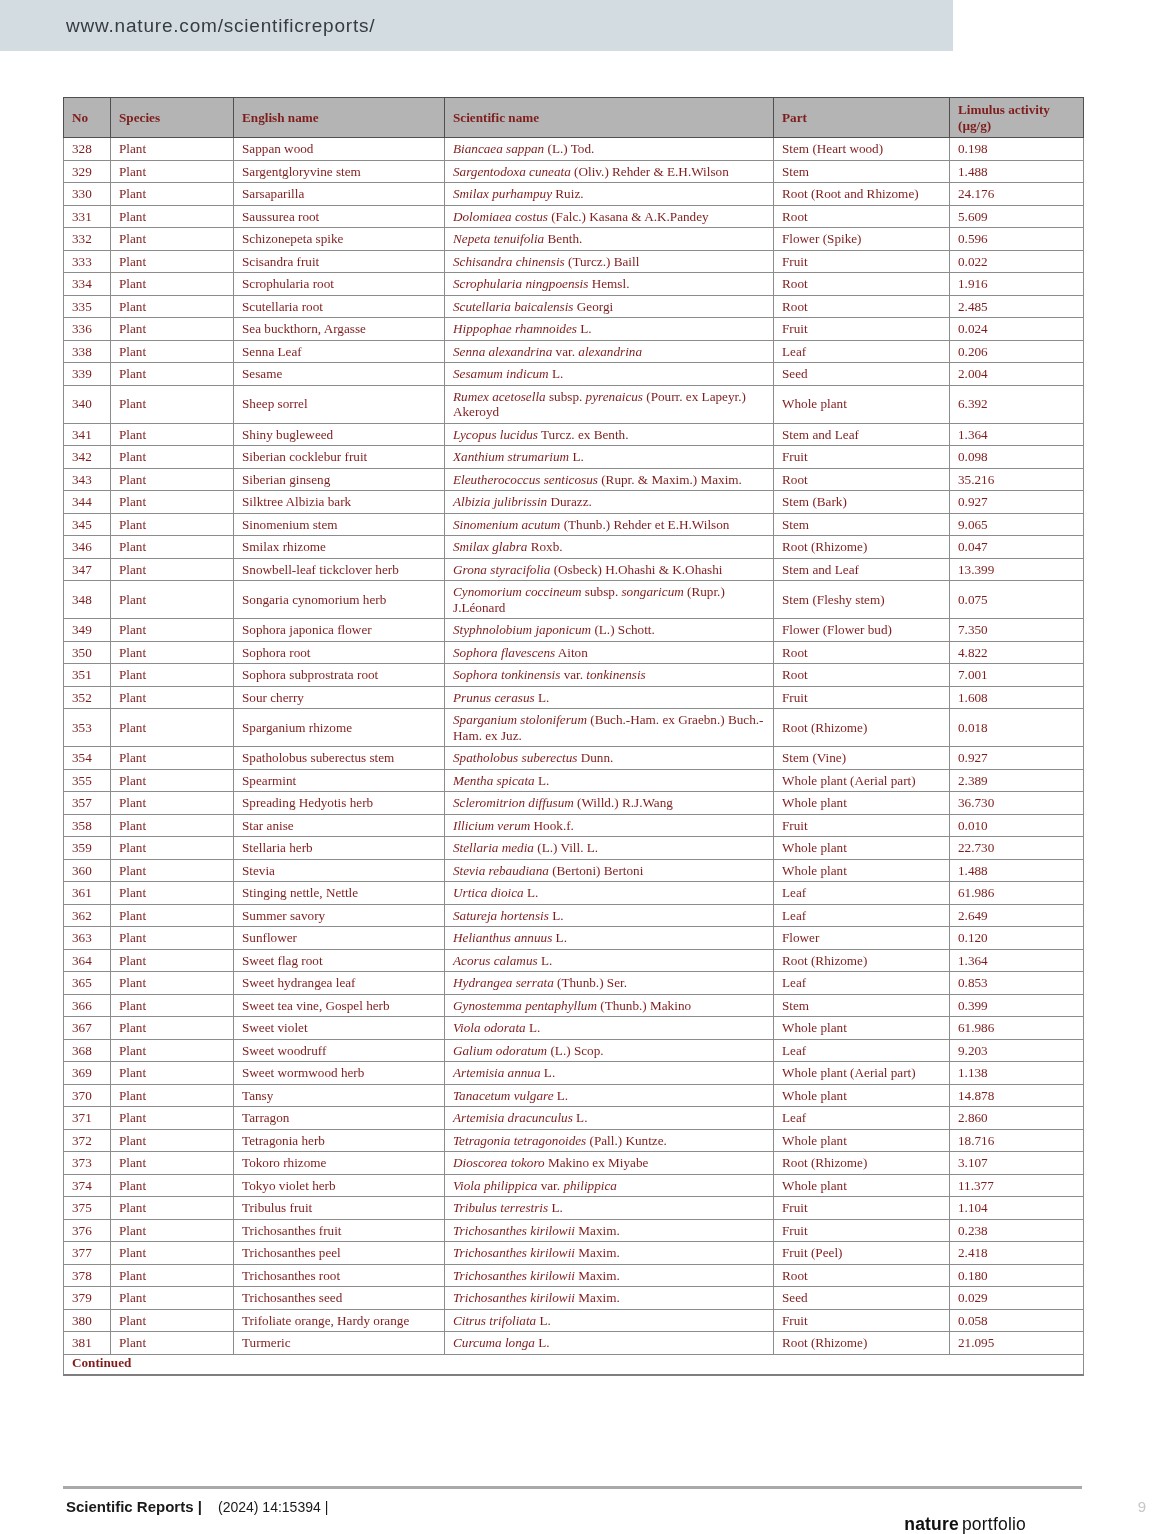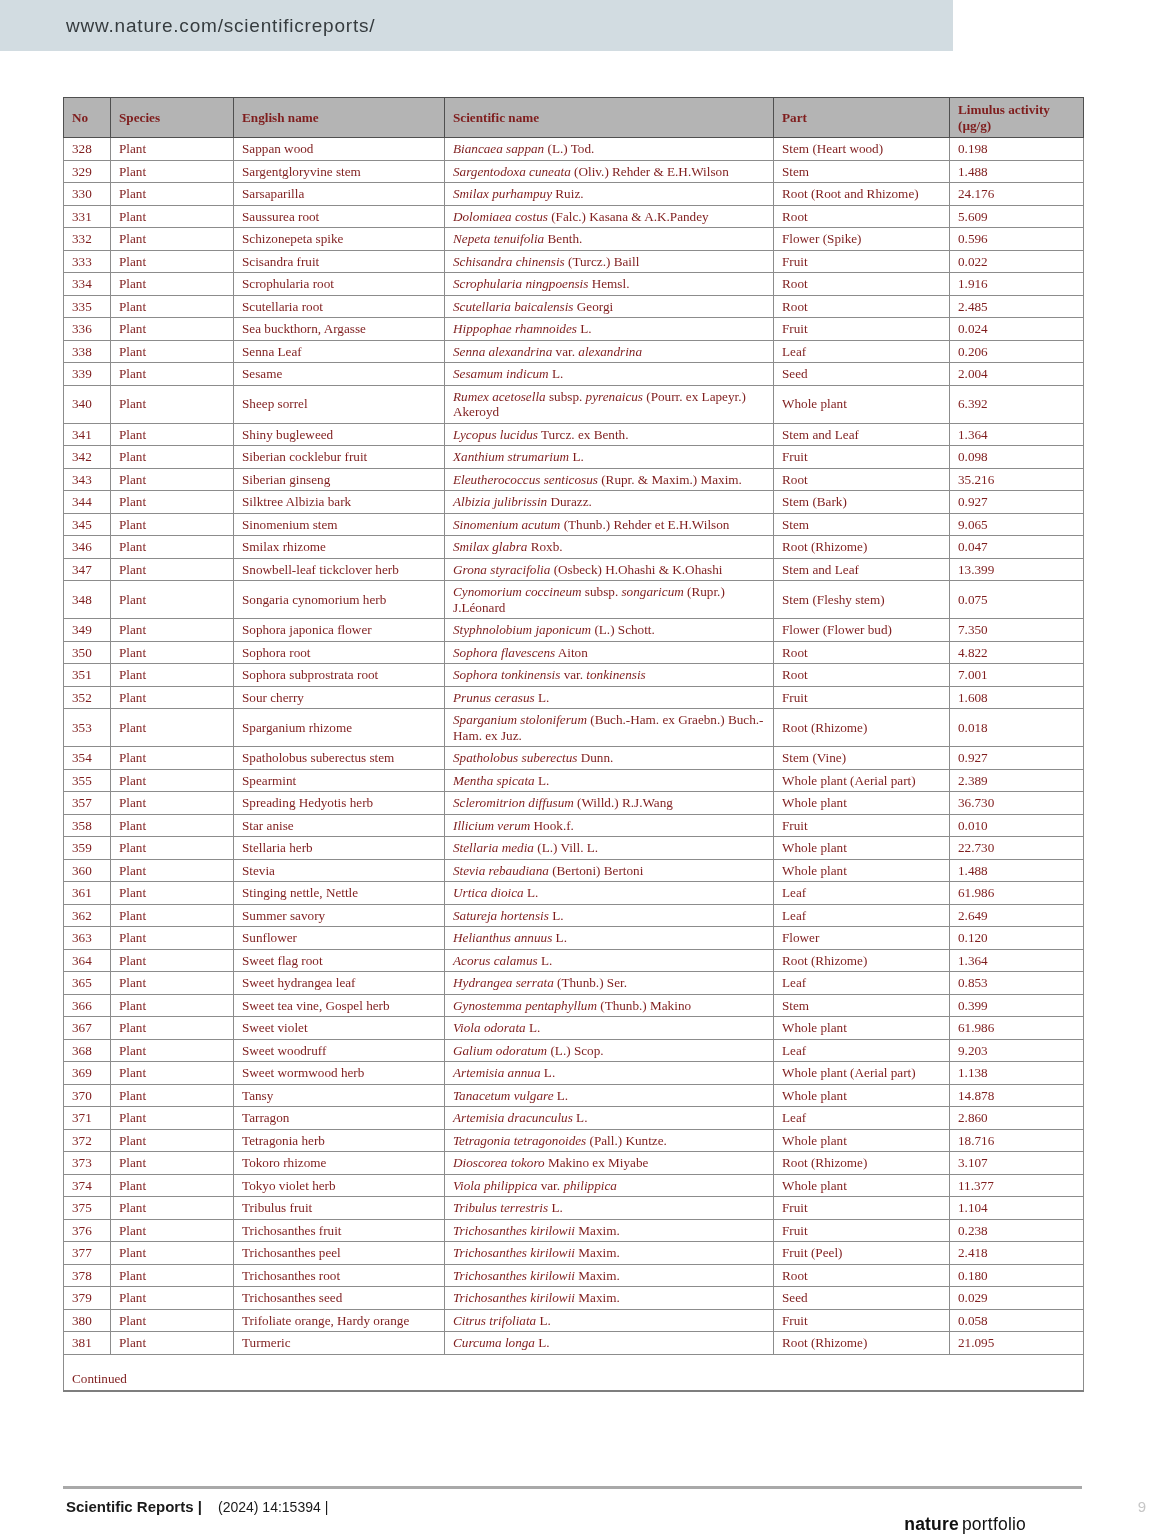--- a/index.html
+++ b/index.html
@@ -24,21 +24,21 @@
     padding:3px 4px 3px 8px;
     vertical-align:middle;
     overflow:hidden;
   }
   table.main thead th{
     background:#b4b4b4;font-weight:bold;text-align:left;
     border-color:#4f4f4f;padding-top:4px;padding-bottom:4px;
   }
   table.main tbody td{background:#ffffff;}
   .it{font-style:italic;}
-  tr.continued-row td{padding-top:16px;padding-bottom:4px;border-bottom:2.2px solid #7e7e7e;}
+  tr.continued-row td{padding-top:0;padding-bottom:4px;border-bottom:2.2px solid #7e7e7e;font-weight:bold;}
   .footer{
     position:absolute;left:66px;top:1486px;width:1022px;height:40px;
     font-family:"Liberation Sans",sans-serif;
   }
   .footer-rule{
     position:absolute;left:-3px;top:0;width:1019px;height:3px;background:#a9a9a9;
   }
   .footer-journal{position:absolute;left:0;top:12px;font-size:15px;font-weight:bold;color:#1a1a1a;}
   .footer-issue{position:absolute;left:152px;top:13px;font-size:14px;color:#1a1a1a;}
   .footer-doi{position:absolute;left:50%;transform:translateX(-50%);top:13px;font-size:14px;color:#1a1a1a;text-decoration:none;margin-top:35px;}

